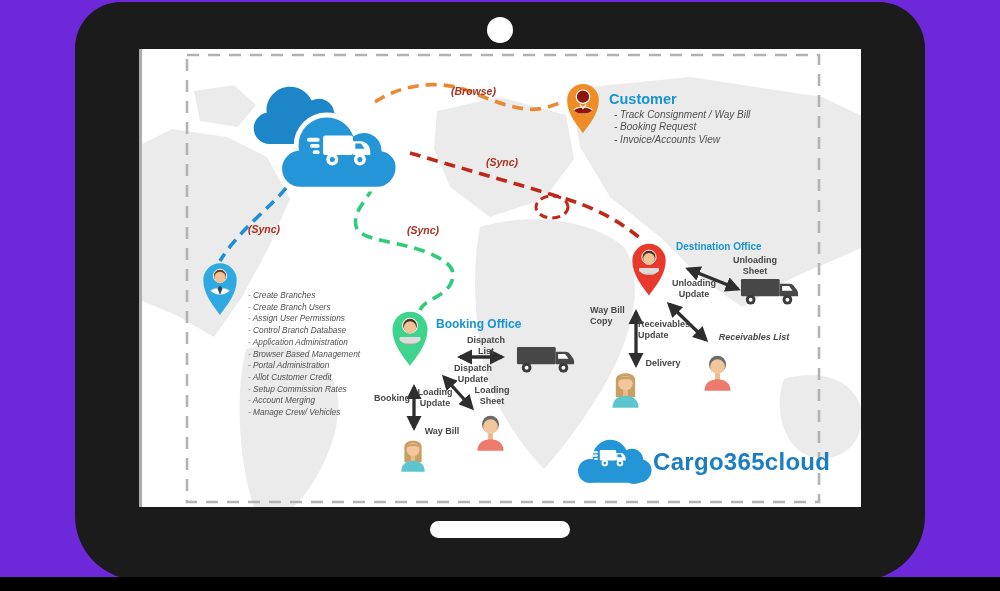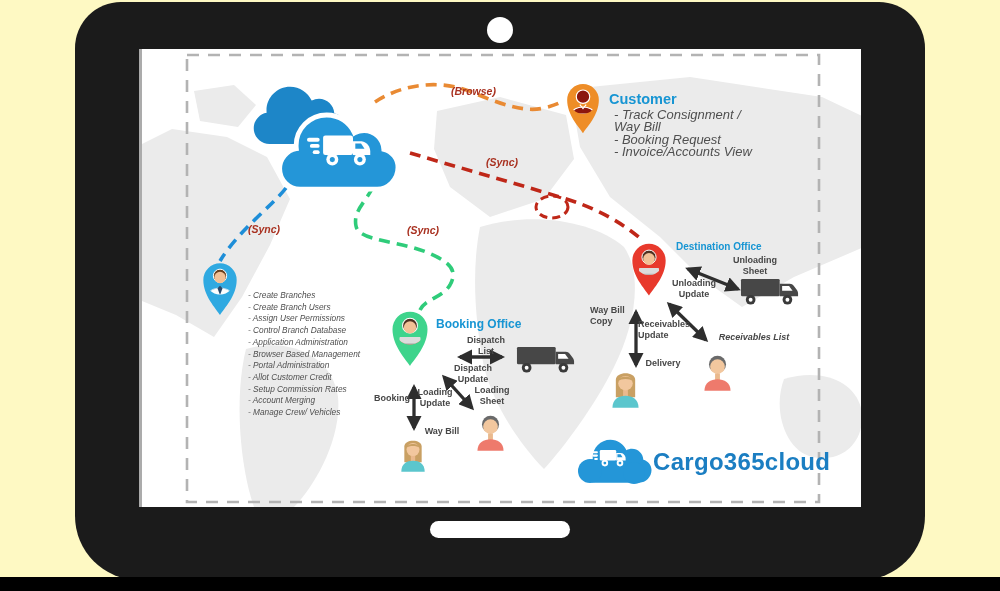--- a/index.html
+++ b/index.html
@@ -1,17 +1,17 @@
 <!DOCTYPE html>
 <html><head>
 <meta charset="utf-8">
 <style>
   * { margin:0; padding:0; box-sizing:border-box; }
   body { background:#ffffff; font-family:"Liberation Sans", sans-serif; }
-  .stage { position:relative; width:1000px; height:591px; background:#fef9c3; overflow:hidden; }
+  .stage { position:relative; width:1000px; height:591px; background:#6d28d9; overflow:hidden; }
 
   
   .tablet { position:absolute; left:75px; top:2px; width:850px; height:578px;
             background:#1b1b1b; border-radius:46px 46px 64px 64px; }
   .camera { position:absolute; left:412px; top:15px; width:26px; height:26px;
             border-radius:50%; background:#ffffff; }
   .home-bar { position:absolute; left:355px; top:519px; width:140px; height:17px;
               border-radius:9px; background:#ffffff; }
   .base-bar { position:absolute; left:0; bottom:0; width:1000px; height:14px; background:#000000; }
 
@@ -24,21 +24,21 @@
   .overlay { position:absolute; left:0; top:0; }
 
   .office-title { position:absolute; color:#1795d3; font-weight:bold; white-space:nowrap; }
   .t-corporate   { left:102px; top:213px; font-size:16.5px; }
   .t-customer    { left:467px; top:42px;  font-size:14.5px; }
   .t-booking     { left:294px; top:268px; font-size:12px; }
   .t-destination { left:534px; top:192px; font-size:10px; }
 
   .office-list { position:absolute; color:#4f4f4f; font-style:italic; }
   .list-corporate { left:106px; top:241px; font-size:8.3px; line-height:11.7px; width:130px; }
-  .list-customer  { left:472px; top:60px;  font-size:13px; line-height:12.3px; width:140px; }
+  .list-customer  { left:472px; top:60px;  font-size:10px; line-height:12.3px; width:140px; }
 
   .flow-label { position:absolute; color:#474747; font-weight:600; font-size:9px;
                 line-height:10.5px; text-align:center; }
   .conn-label { position:absolute; color:#a93221; font-weight:bold; font-style:italic;
                 font-size:10.5px; white-space:nowrap; }
 
   .brand-name { position:absolute; left:511px; top:399px; font-size:24px; font-weight:bold;
                 color:#1b7ec2; letter-spacing:0.3px; white-space:nowrap; }
 </style>
 </head>

